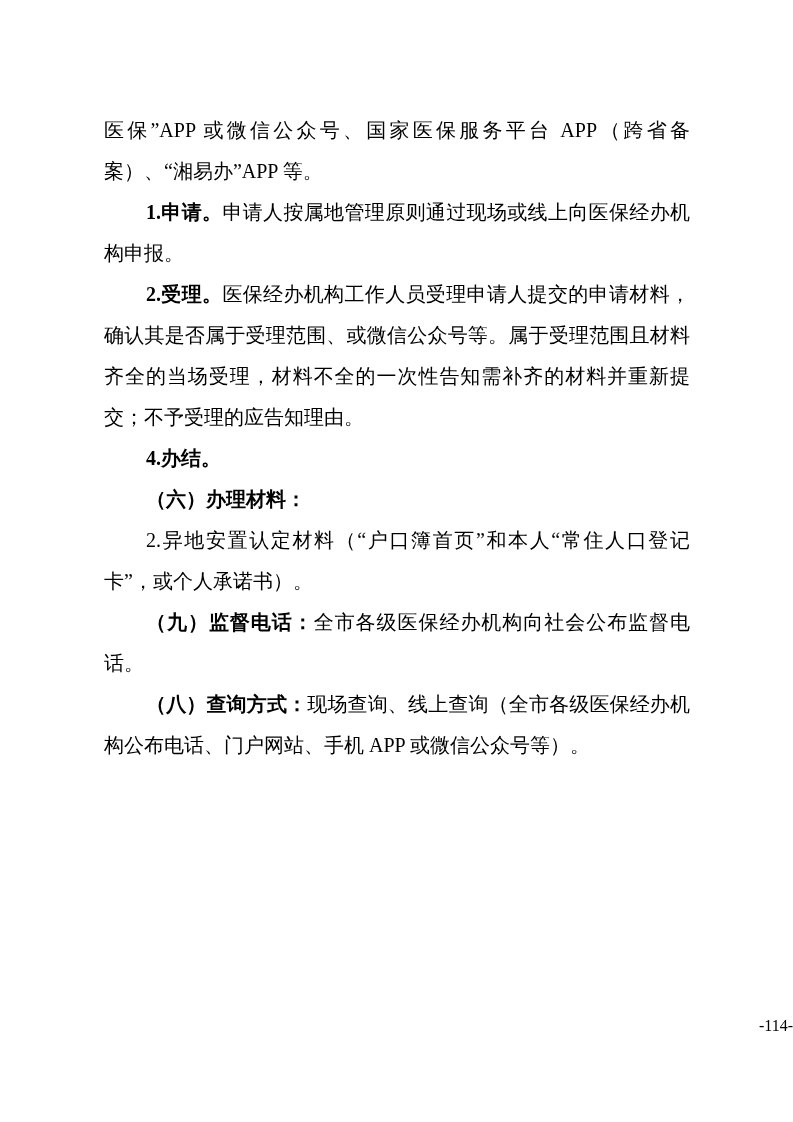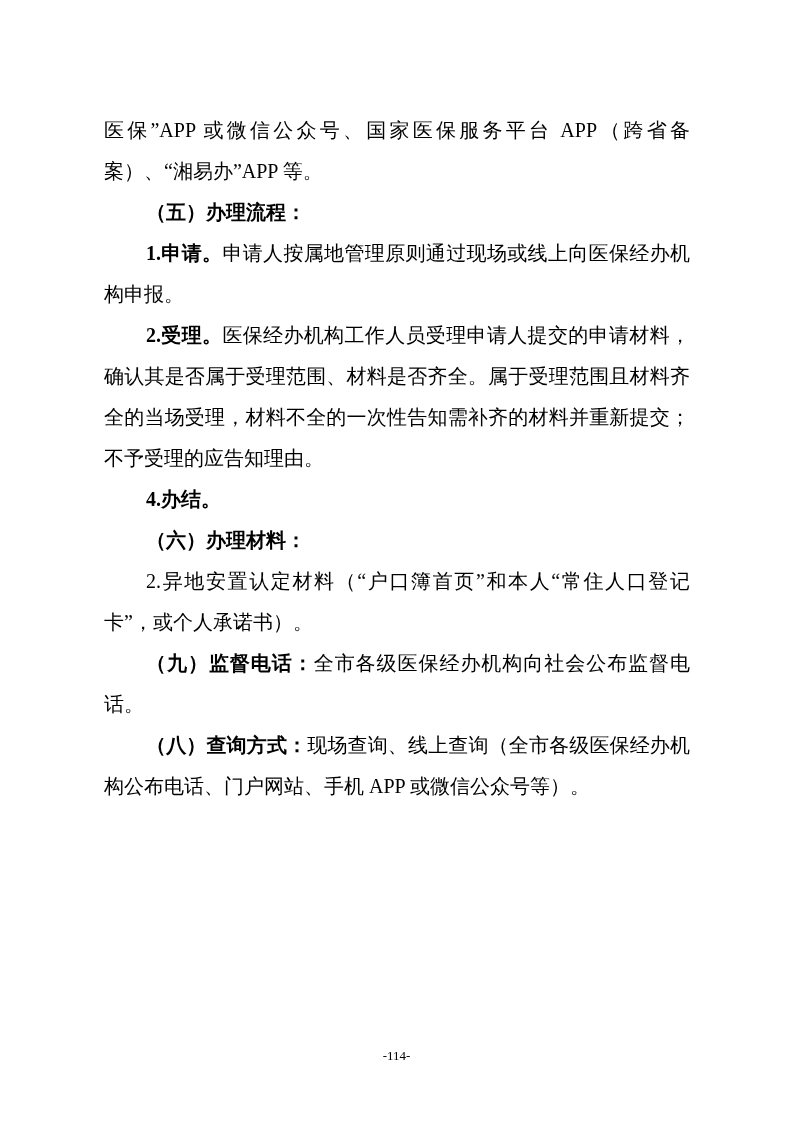--- a/index.html
+++ b/index.html
@@ -35,36 +35,35 @@
   .run {
     font-weight: 400;
   }
   .run.bold {
     font-weight: 700;
   }
   .footer {
     position: absolute;
     left: 0;
     right: 0;
-    top: 1048px;
-    text-align: center;
-    font-size: 13px;
+    top: 1017px;
+    text-align: right;
+    font-size: 16px;
     font-family: "Liberation Serif", "DejaVu Serif", serif;
     color: #000000;
   }
 </style>
 </head>
 <body>
 
 <div class="page">
   <div class="doc-body">
       <p class="para"><span class="run">医保”APP 或微信公众号、国家医保服务平台 APP（跨省备案）、“湘易办”APP 等。</span></p>
-      <p class="para indent"><span class="run bold">（五）办理流程：</span></p>
       <p class="para indent"><span class="run bold">1.申请。</span><span class="run">申请人按属地管理原则通过现场或线上向医保经办机构申报。</span></p>
-      <p class="para indent"><span class="run bold">2.受理。</span><span class="run">医保经办机构工作人员受理申请人提交的申请材料，确认其是否属于受理范围、材料是否齐全。属于受理范围且材料齐全的当场受理，材料不全的一次性告知需补齐的材料并重新提交；不予受理的应告知理由。</span></p>
+      <p class="para indent"><span class="run bold">2.受理。</span><span class="run">医保经办机构工作人员受理申请人提交的申请材料，确认其是否属于受理范围、或微信公众号等。属于受理范围且材料齐全的当场受理，材料不全的一次性告知需补齐的材料并重新提交；不予受理的应告知理由。</span></p>
       <p class="para indent"><span class="run bold">4.办结。</span></p>
       <p class="para indent"><span class="run bold">（六）办理材料：</span></p>
       <p class="para indent"><span class="run">2.异地安置认定材料（“户口簿首页”和本人“常住人口登记卡”，或个人承诺书）。</span></p>
       <p class="para indent"><span class="run bold">（九）监督电话：</span><span class="run">全市各级医保经办机构向社会公布监督电话。</span></p>
       <p class="para indent"><span class="run bold">（八）查询方式：</span><span class="run">现场查询、线上查询（全市各级医保经办机构公布电话、门户网站、手机 APP 或微信公众号等）。</span></p>
     </div>
   <div class="footer">-114-</div>
 </div>
 
 </body></html>

